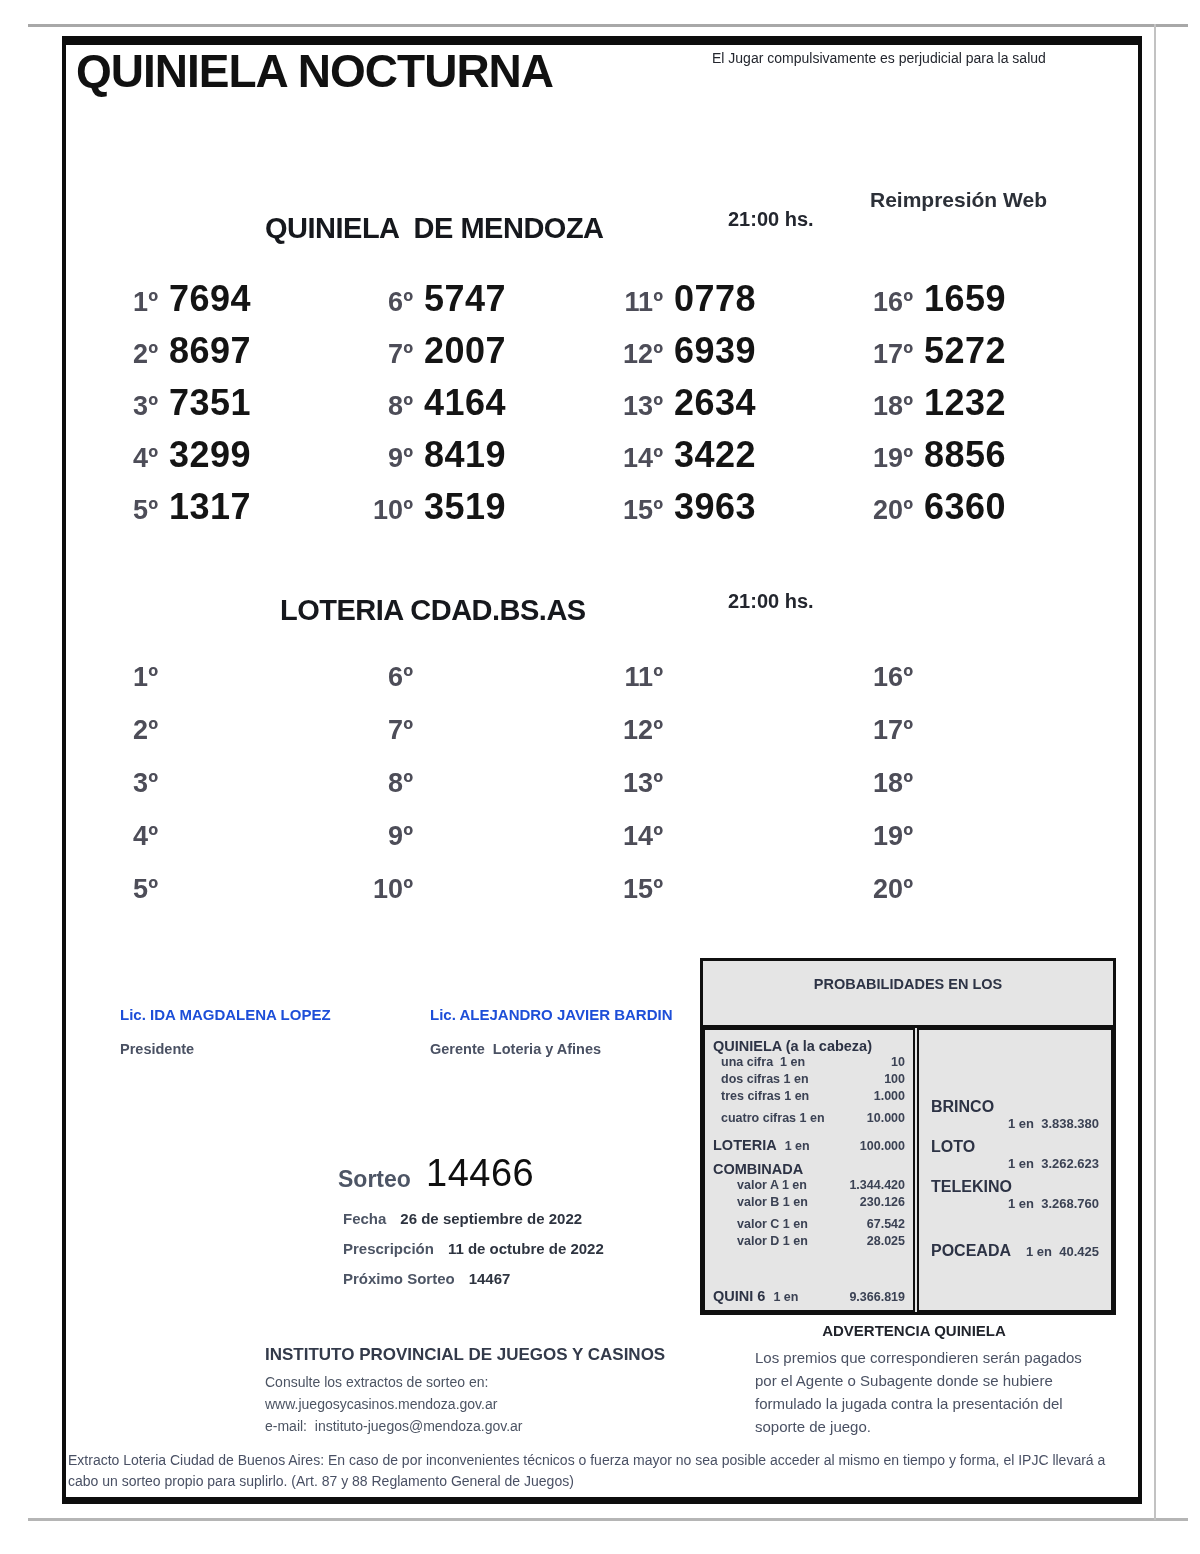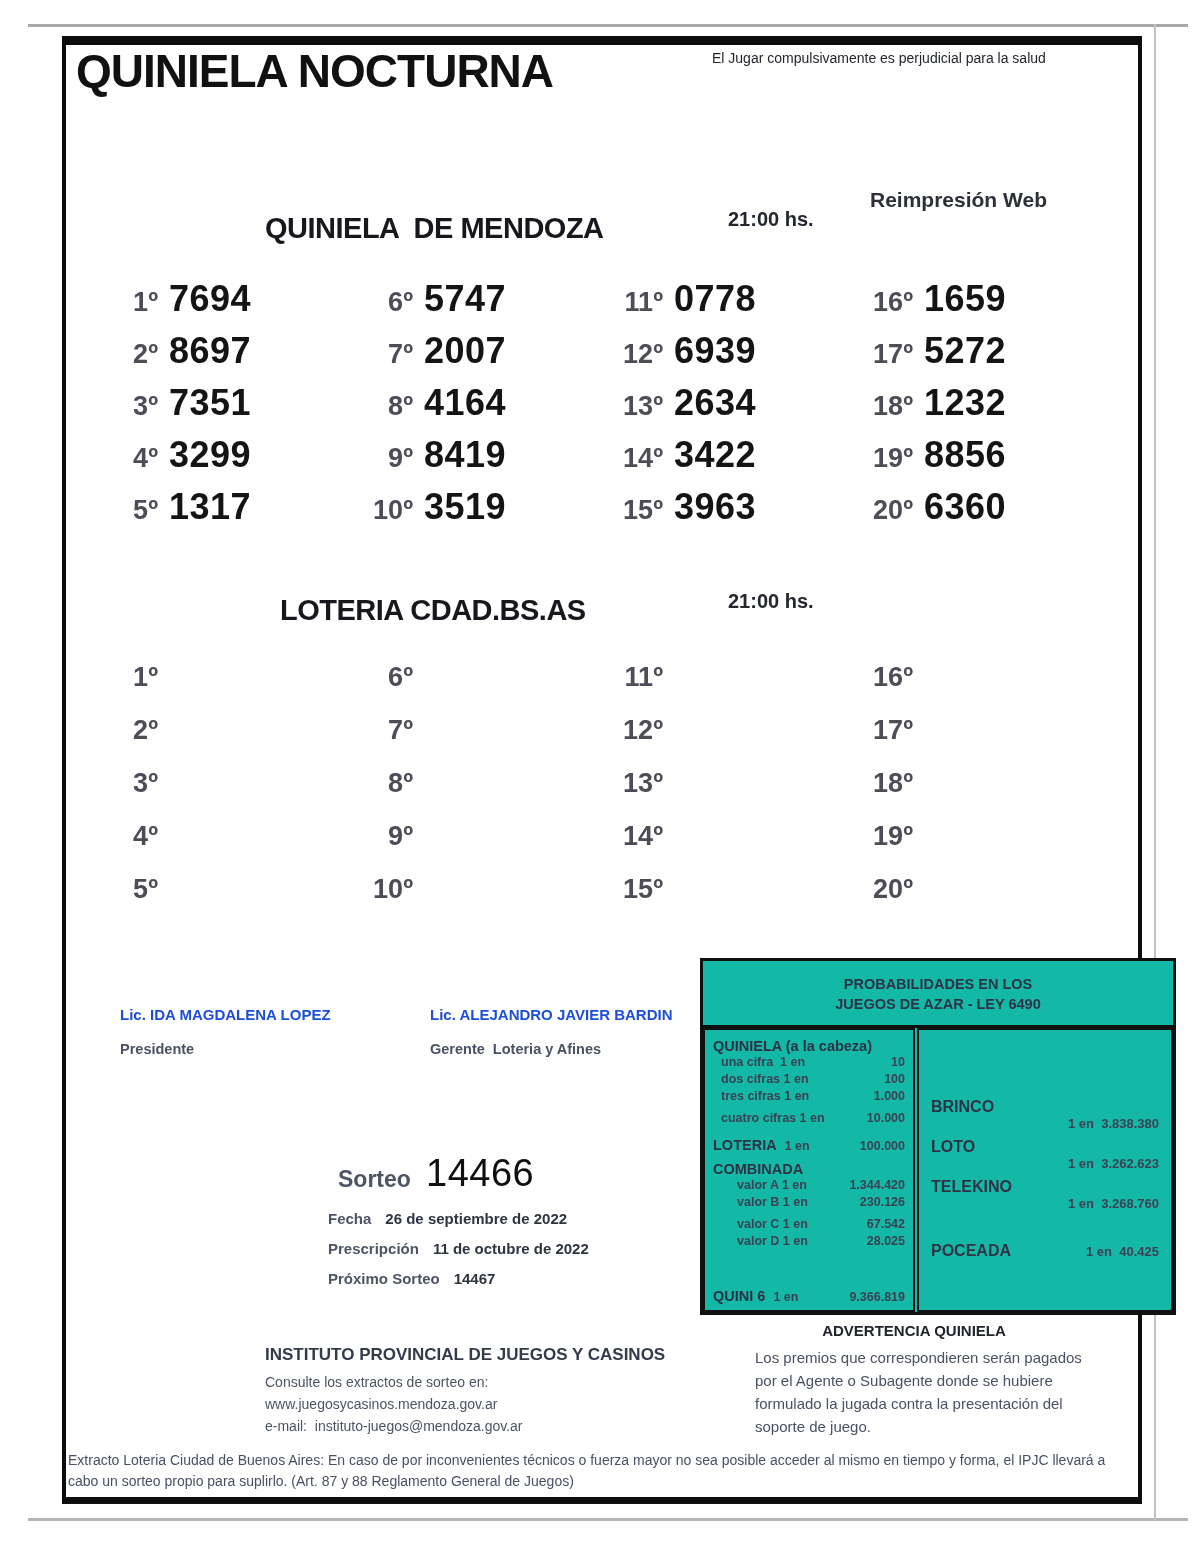--- a/index.html
+++ b/index.html
@@ -51,29 +51,29 @@
   .sig-name { font-size:15px; font-weight:bold; color:#1d4ed8; }
   .sig-role { font-size:14.5px; font-weight:bold; color:#4a5163; }
   .sig1-name { left:120px; top:1006px; }
   .sig1-role { left:120px; top:1041px; }
   .sig2-name { left:430px; top:1006px; }
   .sig2-role { left:430px; top:1041px; }
 
   
   .sorteo-label { left:338px; top:1166px; font-size:23px; font-weight:bold; color:#4d5565; }
   .sorteo-number { left:426px; top:1152px; font-size:38px; font-weight:normal; color:#0f0f0f; letter-spacing:0.5px; }
-  .meta-row { left:328px; display:flex; gap:14px; align-items:baseline; }
+  .meta-row { left:343px; display:flex; gap:14px; align-items:baseline; }
   .meta-row.fecha { top:1210px; }
   .meta-row.prescripcion { top:1240px; }
   .meta-row.proximo { top:1270px; }
   .meta-label { font-size:15px; font-weight:bold; color:#4d5565; }
   .meta-value { font-size:15px; font-weight:bold; color:#2e3440; }
 
   
-  .prob-box { left:700px; top:958px; width:476px; height:357px; border:3px solid #101010; background:#14b8a6; }
+  .prob-box { left:700px; top:958px; width:416px; height:357px; border:3px solid #101010; background:#e5e5e5; }
   .prob-header { height:67px; border-bottom:3px solid #101010; text-align:center; padding-top:13px; }
   .prob-title { font-size:14.5px; font-weight:bold; color:#2d3345; line-height:20px; }
   .prob-body { display:flex; height:284px; }
   .prob-left { width:212px; border:2px solid #101010; padding:8px 8px 6px 8px; display:flex; flex-direction:column; }
   .prob-right { flex:1; border:2px solid #101010; margin-left:2px; padding:10px 12px; display:flex; flex-direction:column; }
   .p-head { font-size:14.5px; font-weight:bold; color:#2d3345; }
   .p-row { display:flex; align-items:baseline; font-size:12.5px; font-weight:bold; color:#3b4254; line-height:17px; }
   .p-row .p-lab { padding-left:8px; }
   .p-row .p-val { margin-left:auto; text-align:right; }
   .p-row.deep .p-lab { padding-left:24px; }
@@ -269,21 +269,20 @@
 </div>
 
 <div class="abs sig-name sig1-name">Lic. IDA MAGDALENA LOPEZ</div>
 <div class="abs sig-role sig1-role">Presidente</div>
 <div class="abs sig-name sig2-name">Lic. ALEJANDRO JAVIER BARDIN</div>
 <div class="abs sig-role sig2-role pre">Gerente  Loteria y Afines</div>
 
 <div class="abs prob-box">
   <div class="prob-header">
     <div class="prob-title">PROBABILIDADES EN LOS</div>
-    <div class="prob-title">JUEGOS DE AZAR - LEY 6490</div>
   </div>
   <div class="prob-body">
     <div class="prob-left">
       <div class="p-head">QUINIELA (a la cabeza)</div>
       <div class="p-row">
           <span class="p-lab pre">una cifra  1 en</span>
           <span class="p-val">10</span>
         </div>
       <div class="p-row">
           <span class="p-lab">dos cifras 1 en</span>

